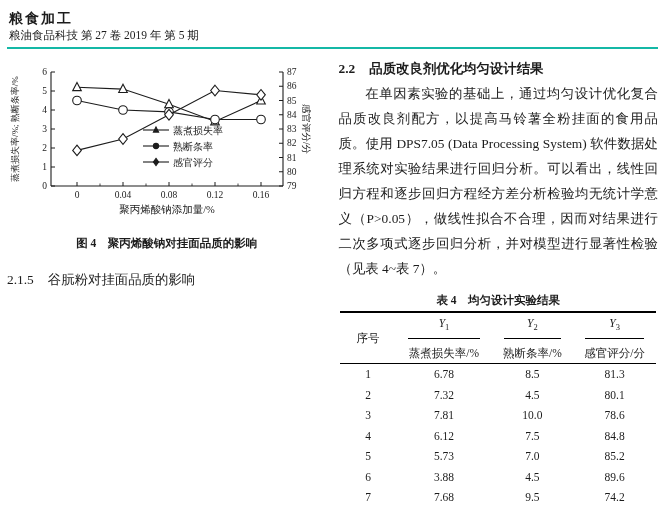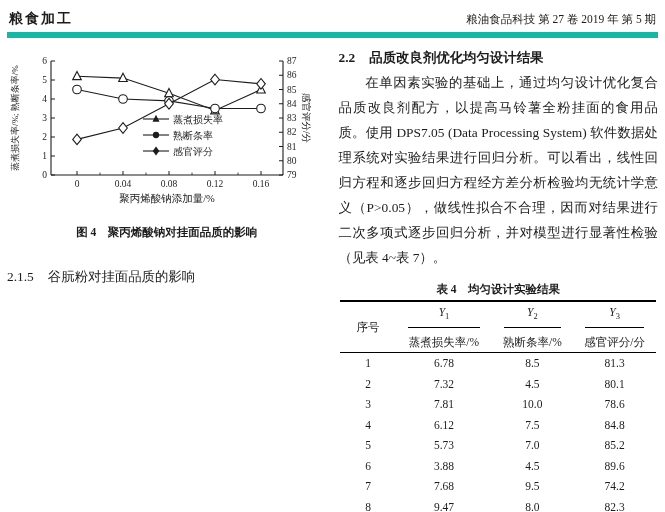--- a/index.html
+++ b/index.html
@@ -5,22 +5,22 @@
   html,body { margin:0; padding:0; background:#ffffff; }
   body {
     width:665px; height:512px; overflow:hidden;
     font-family:"Liberation Serif","DejaVu Serif",serif;
     color:#1c1c1c;
   }
   .page { padding:8px 7px 0 7px; }
 
   
   .page-header {
-    display:flex; justify-content:space-between; align-items:center;
-    border-bottom:6px solid #14b8a6; padding:2px 2px 4px 2px;
+    display:flex; justify-content:space-between; align-items:flex-start;
+    border-bottom:2px solid #14b8a6; padding:2px 2px 4px 2px;flex-direction:column;
   }
   .header-section { font-size:14px; font-weight:bold; letter-spacing:2px;
     font-family:"Liberation Sans","DejaVu Sans",sans-serif; }
   .header-journal { font-size:11.5px; }
 
   
   .columns { display:flex; gap:12px; margin-top:7px; }
   .col { width:321px; }
 
   .body-text { font-size:13.4px; line-height:25px; text-align:justify; margin:0; }
@@ -29,21 +29,21 @@
   .sec-heading { font-size:13.4px; margin:0; padding:0; line-height:25px; }
   .sec-heading .sec-num { margin-right:0.8em; }
   .bold { font-weight:bold; }
   .normal { font-weight:normal; }
 
   
   .figure-block { margin-top:6px; }
   .fig-caption { text-align:center; font-weight:bold; font-size:11.5px; line-height:16px; margin-top:11px; }
   svg text { font-family:"Liberation Serif","DejaVu Serif",serif; }
 
-  .sec-215 { margin-top:24px; }
+  .sec-215 { margin-top:16px; }
 
   
   .tbl-title { text-align:center; font-weight:bold; font-size:11.5px; margin:12px 0 3px 0; }
   table.data-table {
     width:99%; margin:0 auto; border-collapse:collapse; font-size:11.5px;
     border-top:2px solid #000; border-bottom:2px solid #000;
   }
   table.data-table th, table.data-table td {
     font-weight:normal; text-align:center; padding:1px 2px; line-height:18.5px;
   }

